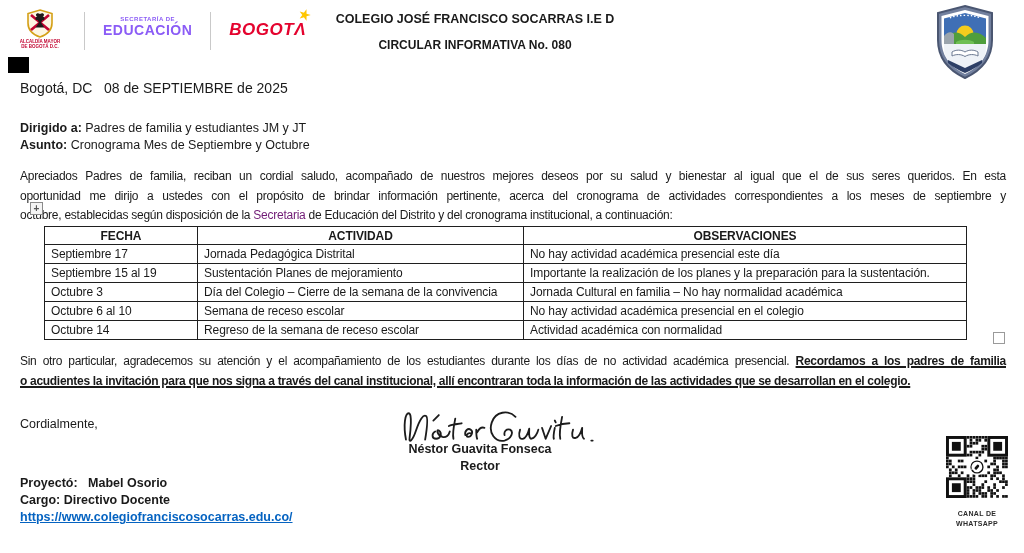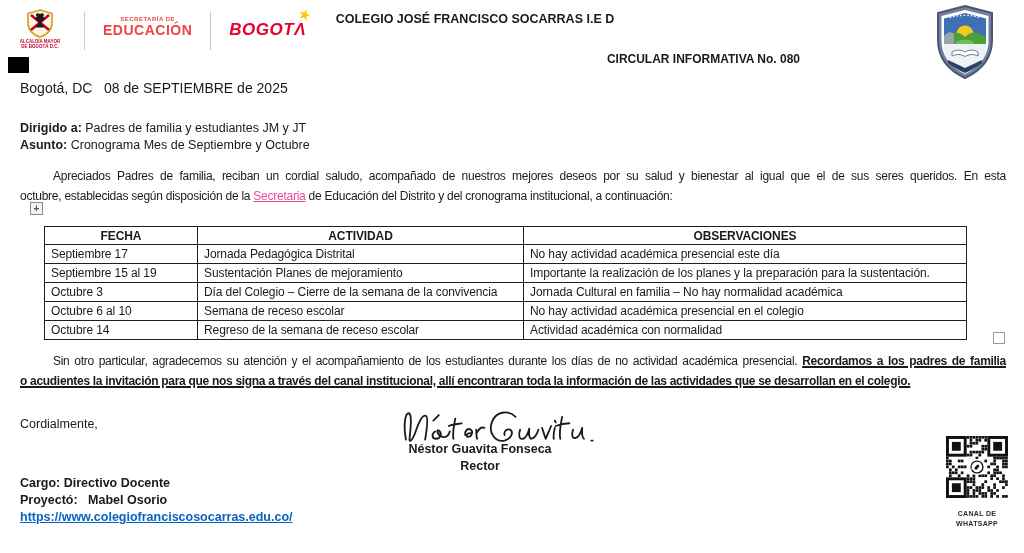--- a/index.html
+++ b/index.html
@@ -8,43 +8,43 @@
     position:relative; width:1024px; height:553px; background:#ffffff;
     font-family:"Liberation Sans","DejaVu Sans",sans-serif; color:#1a1a1a;
     overflow:hidden;
   }
   
   .logos { position:absolute; left:14px; top:8px; height:52px; display:flex; align-items:flex-start; }
   .arms-wrap { width:52px; text-align:center; }
   .arms-wrap svg { display:block; margin:0 auto; }
   .arms-caption { font-size:4.5px; line-height:5px; color:#c20430; font-weight:bold; margin-top:1px; letter-spacing:0; }
   .logo-div { width:1px; background:#c9c9c9; height:38px; margin:4px 18px 0 18px; }
-  .sed { margin-top:8px; text-align:center; color:#ef4444; }
+  .sed { margin-top:8px; text-align:center; color:#8b5cf6; }
   .sed-top { font-size:6px; font-weight:bold; letter-spacing:.5px; }
   .sed-bottom { font-size:14px; font-weight:bold; letter-spacing:.5px; }
   .bogota { position:relative; margin-top:12px; color:#e4032e; font-weight:bold; font-size:17px; letter-spacing:.5px;font-style:italic; }
   .bogota .star { position:absolute; right:-6px; top:-14px; color:#ffc600; font-size:15px; transform:rotate(18deg); }
   
   .titles { position:absolute; left:150px; width:650px; top:12px; text-align:center; }
   .school-name { font-size:12.5px; font-weight:bold; }
   .motto { font-size:12.5px; font-weight:bold; margin-top:3px; }
-  .circular { font-size:12px; font-weight:bold; margin-top:26px;text-align:right; }
+  .circular { font-size:12px; font-weight:bold; margin-top:12px; }
   
   .crest { position:absolute; right:28px; top:4px; }
   
   .black-box { position:absolute; left:8px; top:57px; width:21px; height:16px; background:#000; }
   
   .dateline { position:absolute; left:20px; top:80px; font-size:14px; }
   .meta { position:absolute; left:20px; top:120px; font-size:12.5px; line-height:17px; }
   .b { font-weight:bold; }
   
   .p1 { position:absolute; left:20px; top:167px; width:986px; font-size:12px; letter-spacing:-0.25px; line-height:19.5px; }
-  .jline { text-align:justify; text-align-last:justify; white-space:normal;margin-left:33px; }
+  .jline { text-align:justify; text-align-last:justify; white-space:normal; }
   .lline { text-align:left; }
-  .ulink { text-decoration:underline; color:#ec4899; }
+  .ulink { color:#701a75; }
   
   .tbl-move { position:absolute; left:30px; top:202px; width:13px; height:13px; border:1px solid #8a8a8a;
     background:#f4f4f4; color:#555; font-size:10px; line-height:11px; text-align:center; font-weight:bold; }
   
   table.sched { position:absolute; left:44px; top:226px; width:922px; border-collapse:collapse; table-layout:fixed;
     font-size:12px; letter-spacing:-0.1px; }
   table.sched th, table.sched td { border:1px solid #1f1f1f; padding:1px 6px; white-space:nowrap; overflow:hidden; height:19px; vertical-align:middle; }
   table.sched th { font-weight:bold; text-align:center; height:18px; }
   .col-fecha { width:153px; } .col-act { width:326px; } .col-obs { width:443px; }
   .tbl-resize { position:absolute; left:993px; top:332px; width:12px; height:12px; border:1px solid #9a9a9a; background:#fff; }
@@ -117,20 +117,21 @@
 
   <div class="dateline">Bogotá, DC&nbsp;&nbsp;&nbsp;08 de SEPTIEMBRE de 2025</div>
 
   <div class="meta">
     <div><span class="b">Dirigido a:</span><span> Padres de familia y estudiantes JM y JT</span></div>
     <div><span class="b">Asunto:</span><span> Cronograma Mes de Septiembre y Octubre</span></div>
   </div>
 
   <div class="p1">
     <div class="jline">Apreciados Padres de familia, reciban un cordial saludo, acompañado de nuestros mejores deseos por su salud y bienestar al igual que el de sus seres queridos. En esta</div>
+    <div class="jline">oportunidad me dirijo a ustedes con el propósito de brindar información pertinente, acerca del cronograma de actividades correspondientes a los meses de septiembre y</div>
     <div class="lline"><span>octubre, establecidas según disposición de la </span><span class="ulink">Secretaria</span><span> de Educación del Distrito y del cronograma institucional, a continuación:</span></div>
   </div>
 
   <div class="tbl-move">+</div>
 
   <table class="sched">
     <colgroup>
         <col class="col-fecha">
         <col class="col-act">
         <col class="col-obs">
@@ -192,22 +193,22 @@
         <path d="M183,13 C181,23 180,33 181,37 M176,23 C181,21 187,20 191,20"></path>
         <path d="M195,27 C193,33 194,37 198,36 C202,35 204,29 205,25 C205,30 204,35 207,37"></path>
         <path d="M215,39 L216.5,39"></path>
       </g>
     </svg>
   </div>
   <div class="sig-name">Néstor Guavita Fonseca</div>
   <div class="sig-role">Rector</div>
 
   <div class="footer">
+    <div><span>Proyectó:</span><span>&nbsp;&nbsp;&nbsp;Mabel Osorio</span></div>
     <div><span>Cargo:</span><span> Directivo Docente</span></div>
-    <div><span>Proyectó:</span><span>&nbsp;&nbsp;&nbsp;Mabel Osorio</span></div>
     <div><a href="#" class="weblink">https://www.colegiofranciscosocarras.edu.co/</a></div>
   </div>
 
   <div class="qr-block">
     <svg id="qr-svg" width="62" height="62" viewBox="0 0 62 62">
         <rect x="20.67" y="0.00" width="2.72" height="2.72" fill="#111"></rect>
         <rect x="23.62" y="0.00" width="2.72" height="2.72" fill="#111"></rect>
         <rect x="26.57" y="0.00" width="2.72" height="2.72" fill="#111"></rect>
         <rect x="29.52" y="0.00" width="2.72" height="2.72" fill="#111"></rect>
         <rect x="32.48" y="0.00" width="2.72" height="2.72" fill="#111"></rect>

